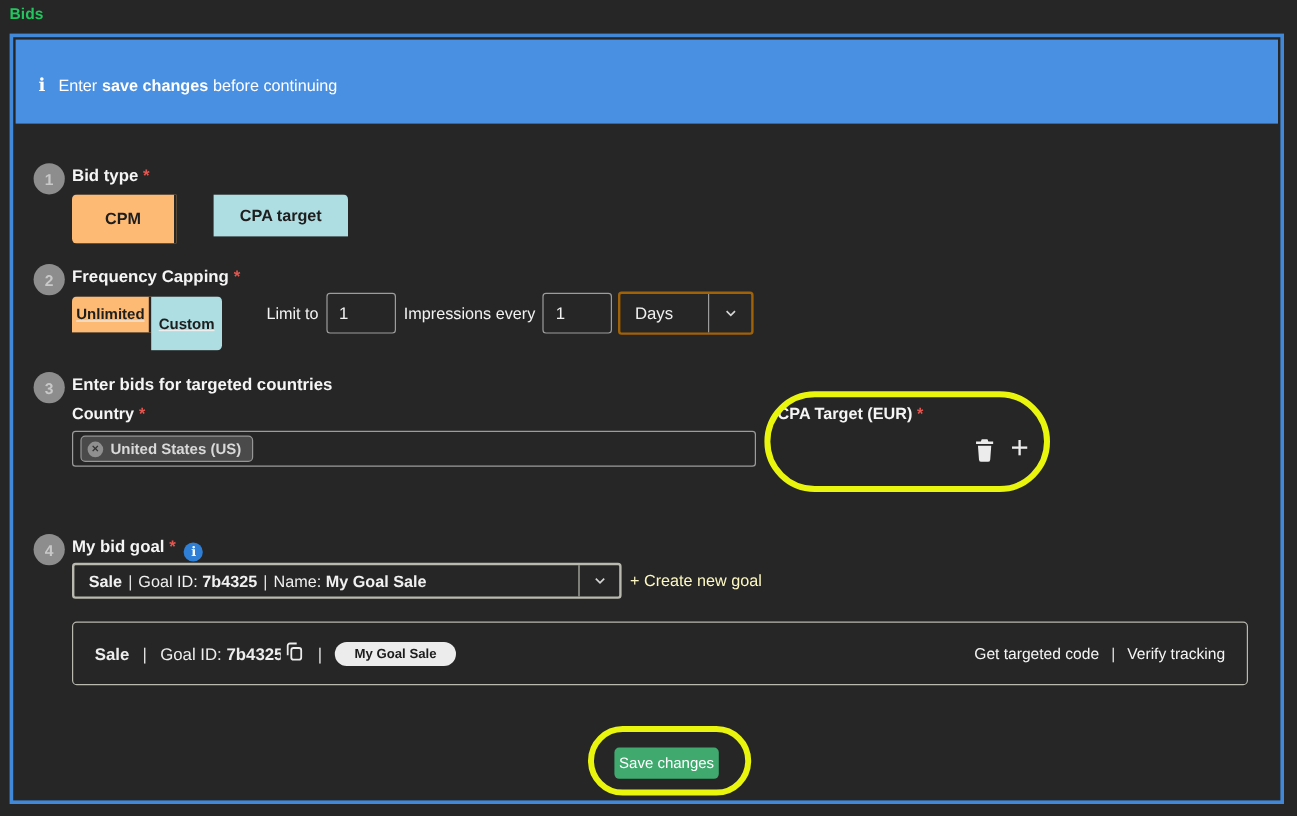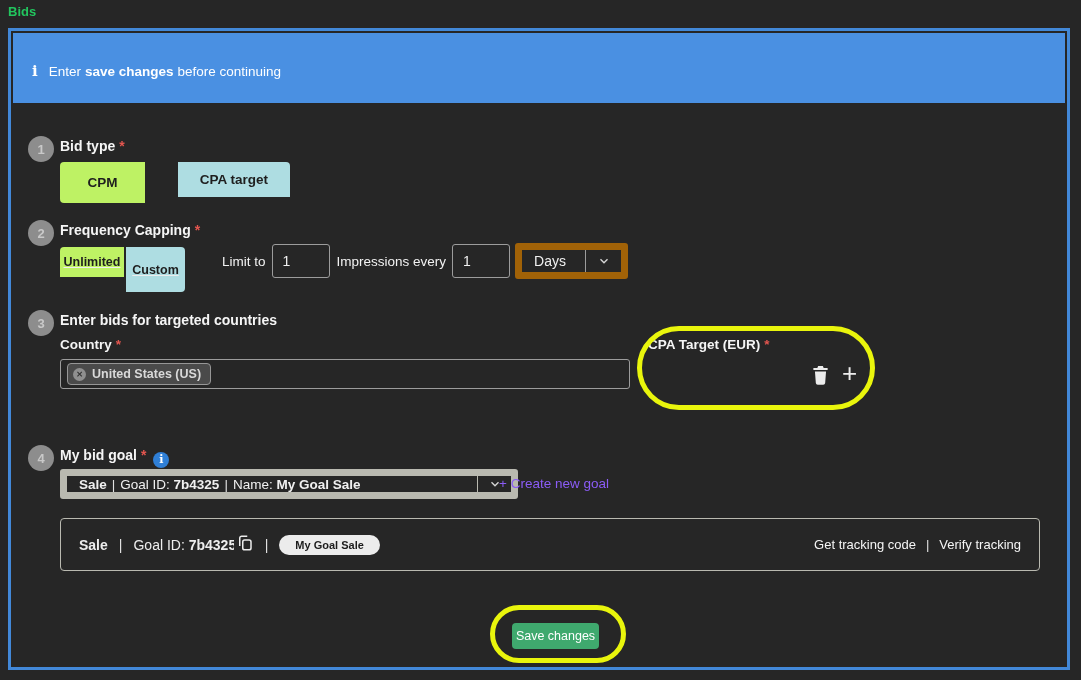--- a/index.html
+++ b/index.html
@@ -19,36 +19,36 @@
                 background:#8d8d8d; color:#c9c9c9; font-size:13px; font-weight:bold;
                 display:flex; align-items:center; justify-content:center; }
 
   .sec-label { position:absolute; left:49px; font-size:14px; font-weight:bold; color:#f5f5f5; }
   .sub-label { position:absolute; font-size:13.5px; font-weight:bold; color:#f5f5f5; }
   .req { color:#e4564f; margin-left:4px; font-weight:bold; }
 
   .btn-group { position:absolute; left:49px; display:flex; border-radius:4px; overflow:hidden; }
   .toggle-btn { display:flex; align-items:center; justify-content:center; font-weight:bold;
                 color:#1e1e1e; cursor:pointer; }
-  .toggle-btn.off { background:#bef264; }
+  .toggle-btn.off { background:#fdba74; }
   .toggle-btn.on  { background:#aedde2; }
   .btn-lg { width:87px; height:41px; font-size:13.5px; }
   .btn-lg2 { width:112px; height:35px; font-size:13.5px;margin-left:31px; }
   .btn-sm { width:66px; height:30px; font-size:12.5px; }
   .btn-sm2 { width:59px; height:45px; font-size:12.5px; }
   .gap-r { border-right:2px solid #262626; }
 
   .freq-row { position:absolute; left:211px; top:212px; height:36px; display:flex; align-items:center; }
   .freq-row .lbl { font-size:13.5px; color:#f2f2f2; }
   .txt-input { background:transparent; border:1px solid #9c9c9c; border-radius:3px;
                color:#f0f0f0; font-size:14px; font-family:"Liberation Sans",sans-serif; padding:0 10px; outline:none; }
   .inp-sm { width:58px; height:34px; margin:0 7px 0 6px; }
   .inp-sm2 { width:58px; height:34px; margin:0 5px 0 6px; }
 
-  .select { border:7px solid #a16207; border-radius:3px; display:flex; align-items:stretch; cursor:pointer;justify-content:center; }
+  .select { border:2px solid #a16207; border-radius:3px; display:flex; align-items:stretch; cursor:pointer;justify-content:center; }
   .select .sel-text { flex:1; display:flex; align-items:center; padding-left:12px; font-size:14px; color:#f0f0f0; }
   .select .sel-chevron { width:36px; border-left:1px solid #9c9c9c; display:flex; align-items:center; justify-content:center; }
   .days-select { width:113px; height:36px; }
 
   .country-input { position:absolute; left:49px; top:328px; width:570px; height:30px;
                    border:1px solid #9c9c9c; border-radius:3px; display:flex; align-items:center; padding-left:6px; }
   .chip { display:flex; align-items:center; gap:6px; height:22px; padding:0 9px 0 5px;
           background:#4a4a4a; border:1px solid #969696; border-radius:4px; }
   .chip .x-circle { width:13px; height:13px; border-radius:50%; background:#8f8f8f; color:#333;
                     font-size:8px; font-weight:bold; display:flex; align-items:center; justify-content:center; }
@@ -64,21 +64,21 @@
   .info-circle { display:inline-flex; width:16px; height:16px; border-radius:50%; background:#2f7fd6;
                  color:#fff; font-family:"DejaVu Serif",serif; font-weight:bold; font-size:11px;
                  align-items:center; justify-content:center; margin-left:7px; vertical-align:-3px; cursor:pointer; }
 
   .goal-select { position:absolute; left:49px; top:438px; width:458px; height:30px; border-color:#b9b9b0; }
   .goal-select .sel-text { font-size:13.5px; }
   .goal-select .sel-chevron { width:34px; border-color:#b9b9b0; }
   .goal-select .b { font-weight:bold; }
   .sep { margin:0 5px; color:#e0e0e0; }
 
-  .create-link { position:absolute; left:488px; top:445px; font-size:13.5px; color:#8b5cf6; cursor:pointer; }
+  .create-link { position:absolute; left:514px; top:445px; font-size:13.5px; color:#fef9c3; cursor:pointer; }
 
   .goal-row { position:absolute; left:49px; top:487px; width:980px; height:53px;
               border:1px solid #b9b9b0; border-radius:4px; display:flex; align-items:center;
               padding:0 18px; font-size:14px; }
   .goal-row .b { font-weight:bold; }
   .goal-row .sep { margin:0 11px; }
   .clip-id { display:inline-block; width:45px; overflow:hidden; white-space:nowrap; vertical-align:bottom; font-weight:bold; }
   .copy-btn { background:none; border:none; cursor:pointer; margin-left:2px; padding:0; display:inline-flex; vertical-align:-4px; }
   .pill { background:#ececec; color:#1c1c1c; font-size:11px; font-weight:bold;
           padding:4px 16px; border-radius:11px; cursor:default; }
@@ -207,21 +207,21 @@
       <span>
         <svg width="18" height="18" viewBox="0 0 24 24" fill="none" stroke="#ececec" stroke-width="2">
             <rect x="9" y="8" width="11" height="13" rx="2.5"></rect>
             <path d="M5 16V5.5A2.5 2.5 0 0 1 7.5 3H15"></path>
           </svg>
       </span>
     </button>
     <span class="sep">|</span>
     <span class="pill">My Goal Sale</span>
     <span class="goal-links">
-      <span class="lnk">Get tracking code</span>
+      <span class="lnk">Get targeted code</span>
       <span class="sep">|</span>
       <span class="lnk">Verify tracking</span>
     </span>
   </div>
 
   <button class="save-btn">Save changes</button>
   <div class="hl-oval oval-save"></div>
 
 </div>
 

